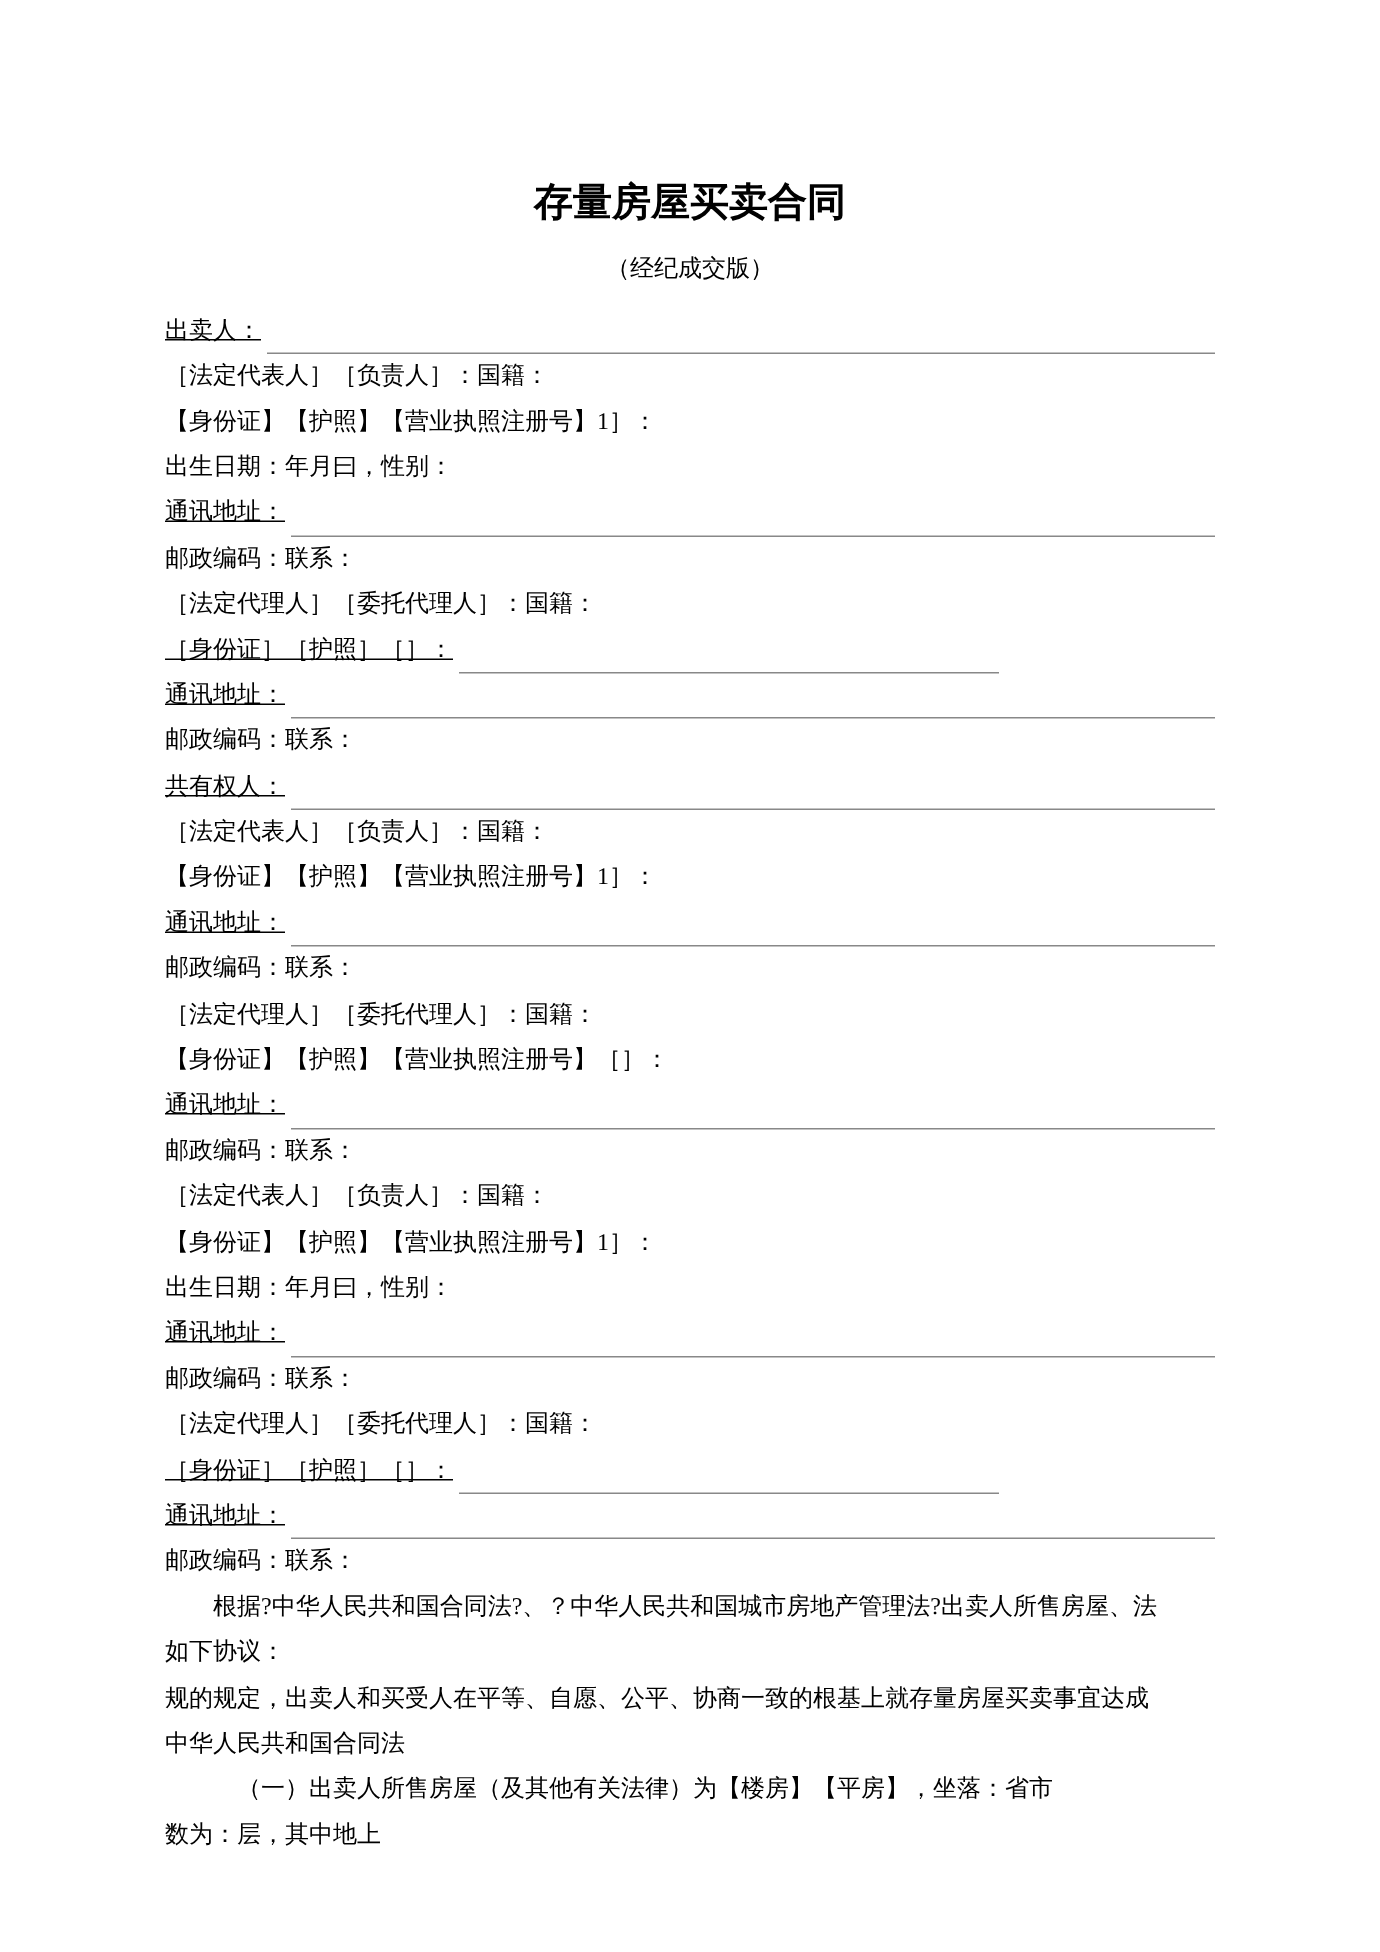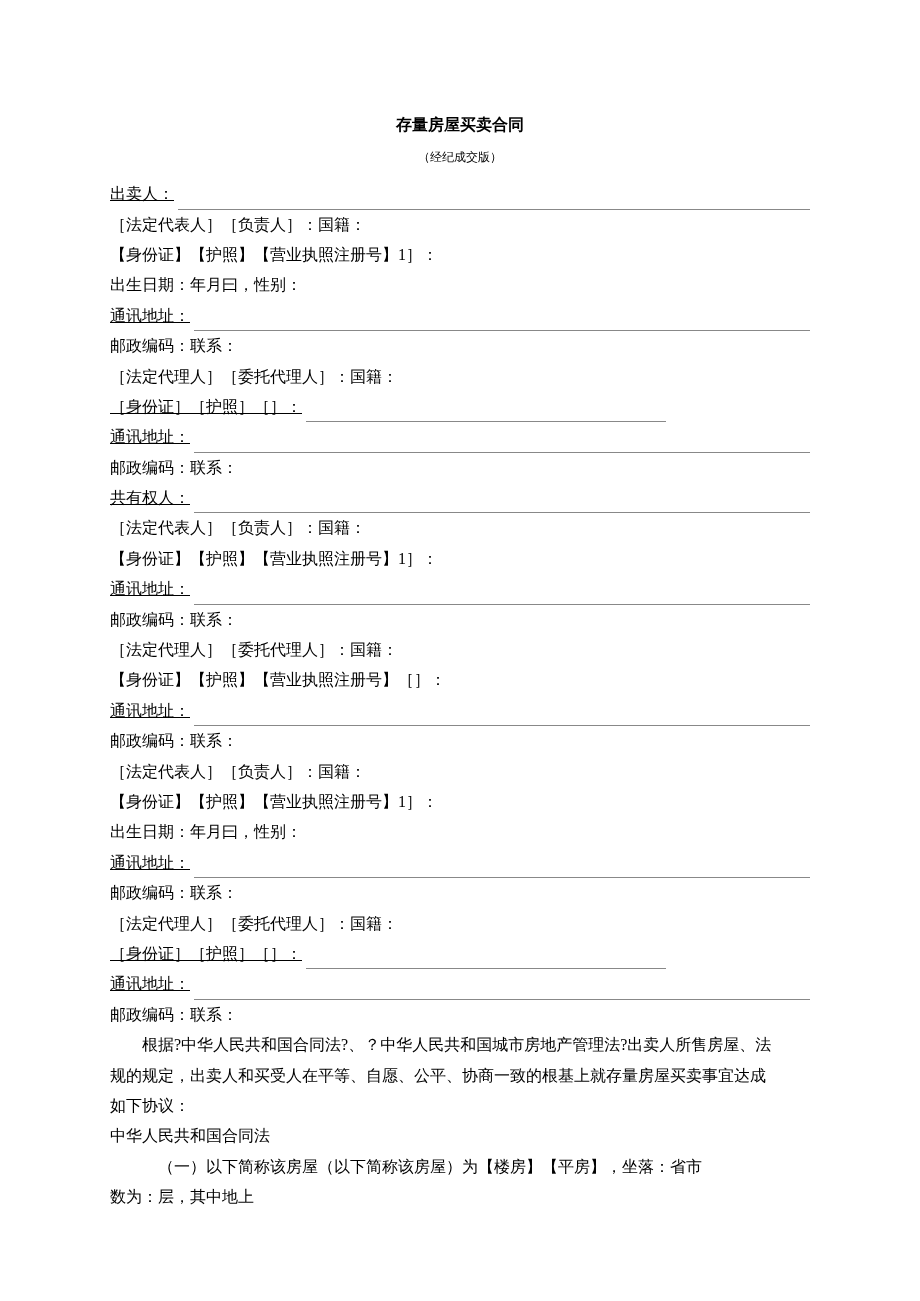--- a/index.html
+++ b/index.html
@@ -12,28 +12,28 @@
     line-height: 1.9;
   }
   .page {
     width: 920px;
     margin: 0 auto;
     padding: 110px 110px 60px 110px;
     box-sizing: border-box;
   }
   .title {
     text-align: center;
-    font-size: 16px;
+    font-size: 26px;
     font-weight: bold;
     font-family: "SimHei", "黑体", sans-serif;
     margin-bottom: 6px;
   }
   .subtitle {
     text-align: center;
-    font-size: 12px;
+    font-size: 16px;
     margin-bottom: 10px;
   }
   .line {
     display: flex;
     align-items: flex-end;
     white-space: nowrap;
     text-decoration: underline;
   }
   .line .fill {
     flex: 1;
@@ -118,20 +118,20 @@
     <span>［身份证］［护照］［］：</span>
     <span class="fill-short"></span>
   </div>
   <div class="line">
     <span>通讯地址：</span>
     <span class="fill"></span>
   </div>
   <div>邮政编码：联系：</div>
 
   <div class="indent">根据?中华人民共和国合同法?、？中华人民共和国城市房地产管理法?出卖人所售房屋、法</div>
+  <div>如下协议：</div>
   <div>规的规定，出卖人和买受人在平等、自愿、公平、协商一致的根基上就存量房屋买卖事宜达成</div>
-  <div>如下协议：</div>
 
   <div>中华人民共和国合同法</div>
-  <div class="indent-3">（一）以下简称该房屋（以下简称该房屋）为【楼房】【平房】，坐落：省市</div>
+  <div class="indent-3">（一）出卖人所售房屋（及其他有关法律）为【楼房】【平房】，坐落：省市</div>
   <div>数为：层，其中地上</div>
 
 </div>
 
 </body></html>

